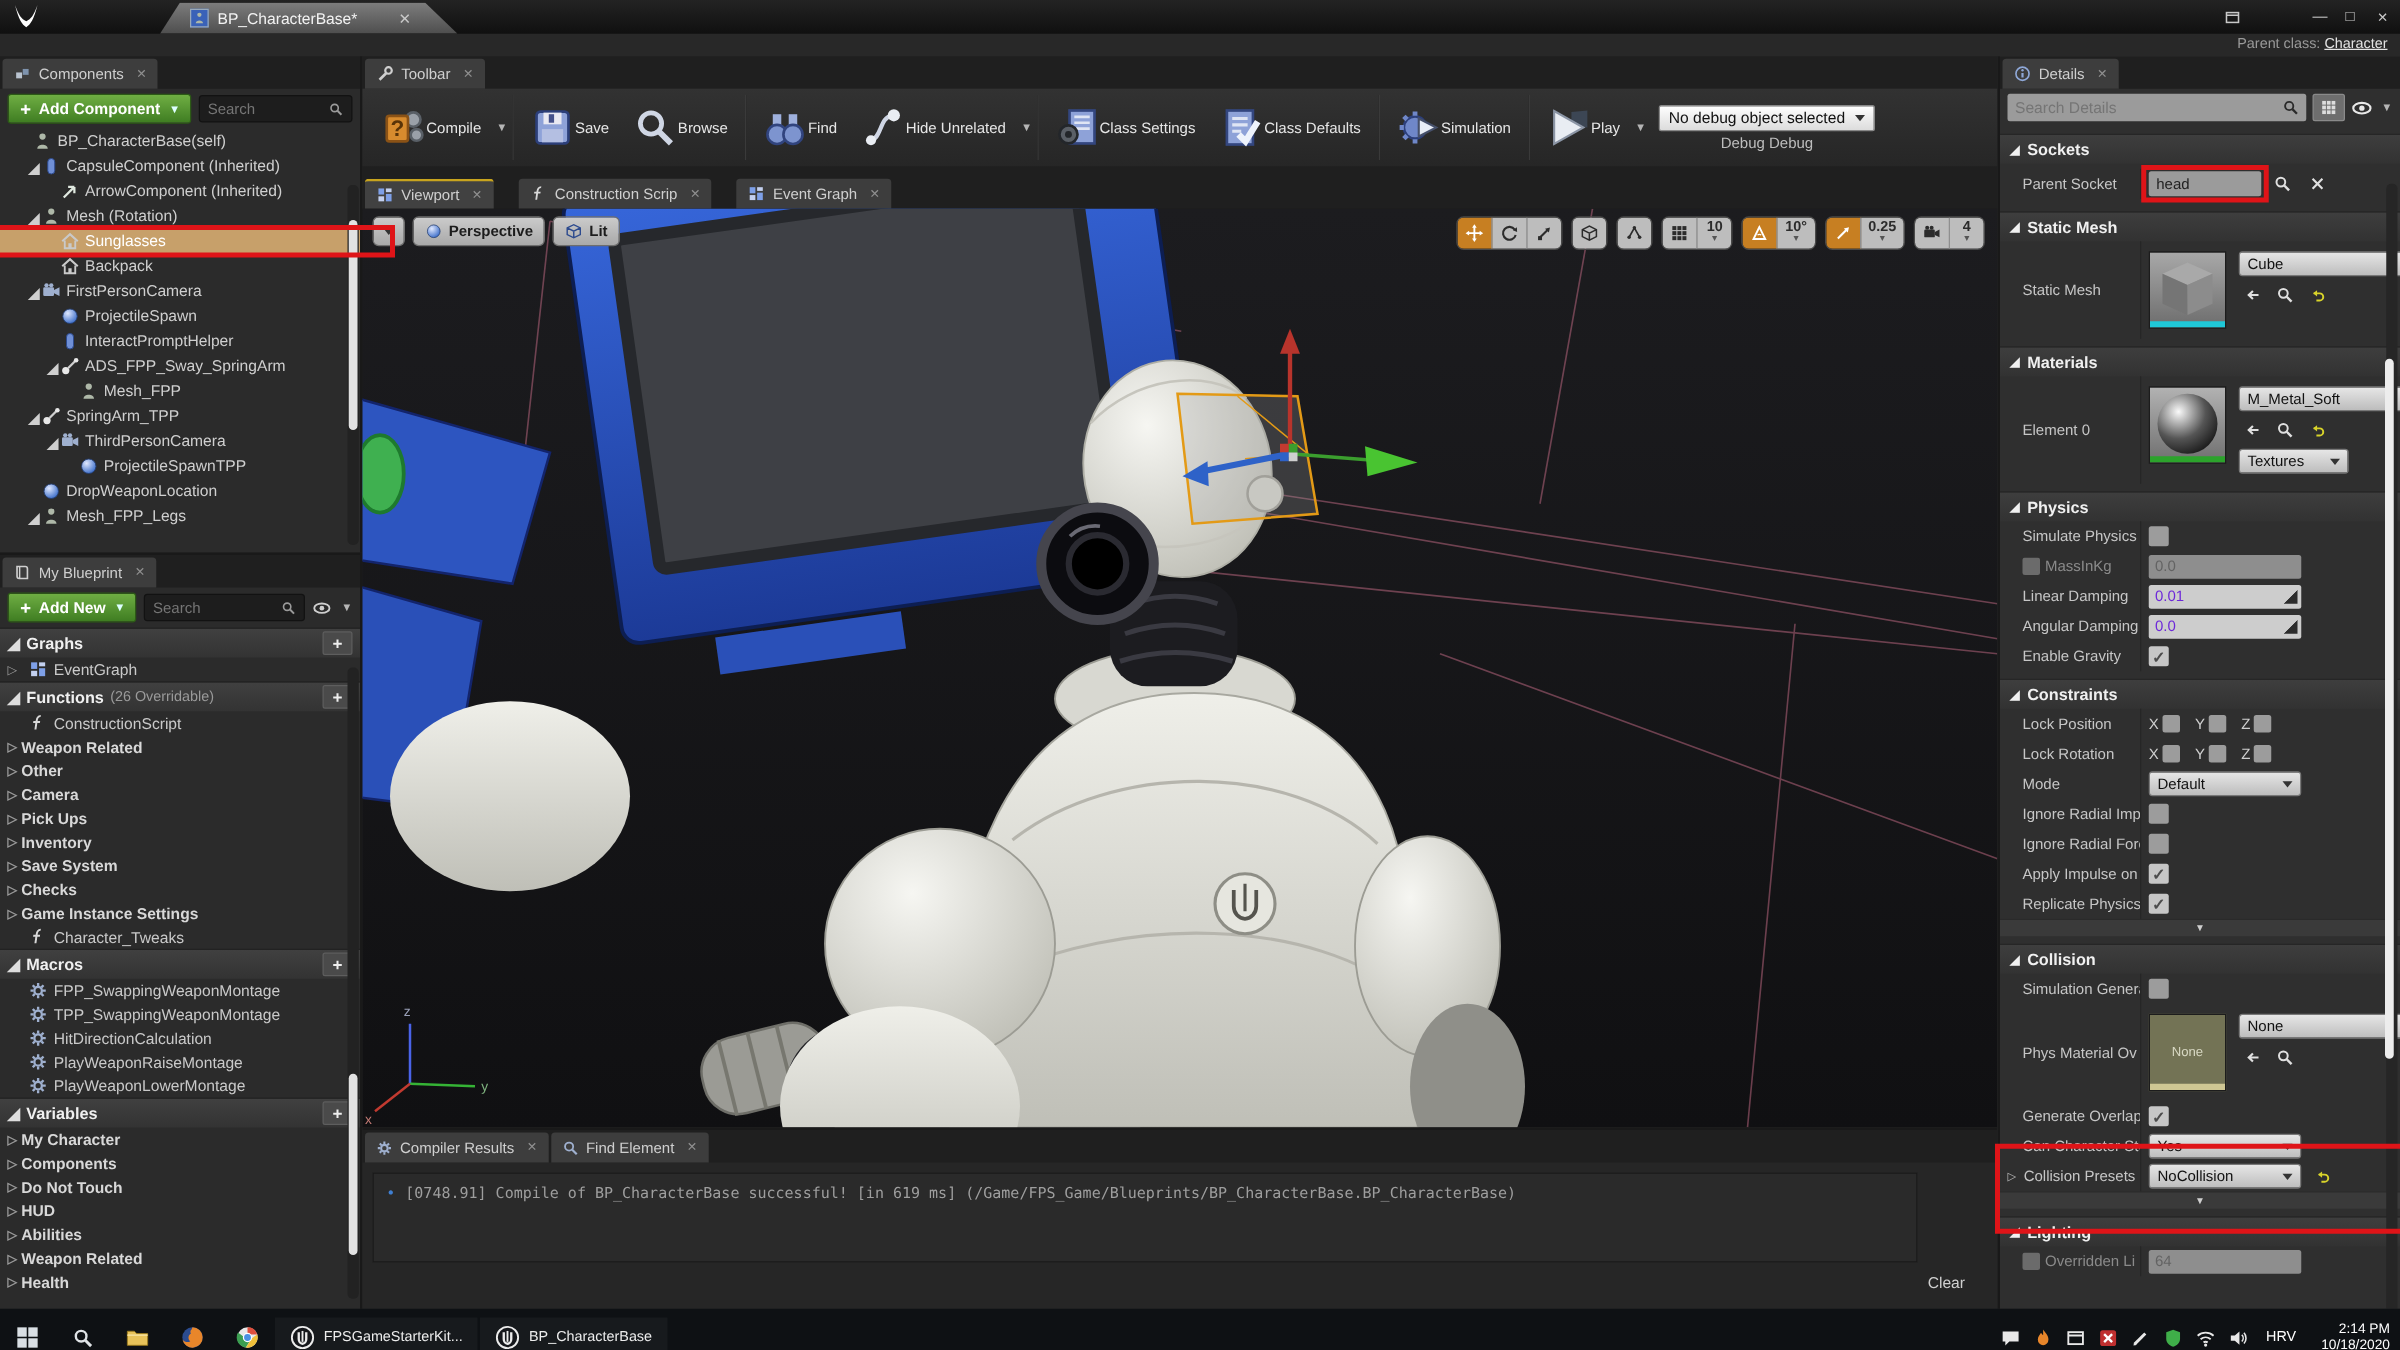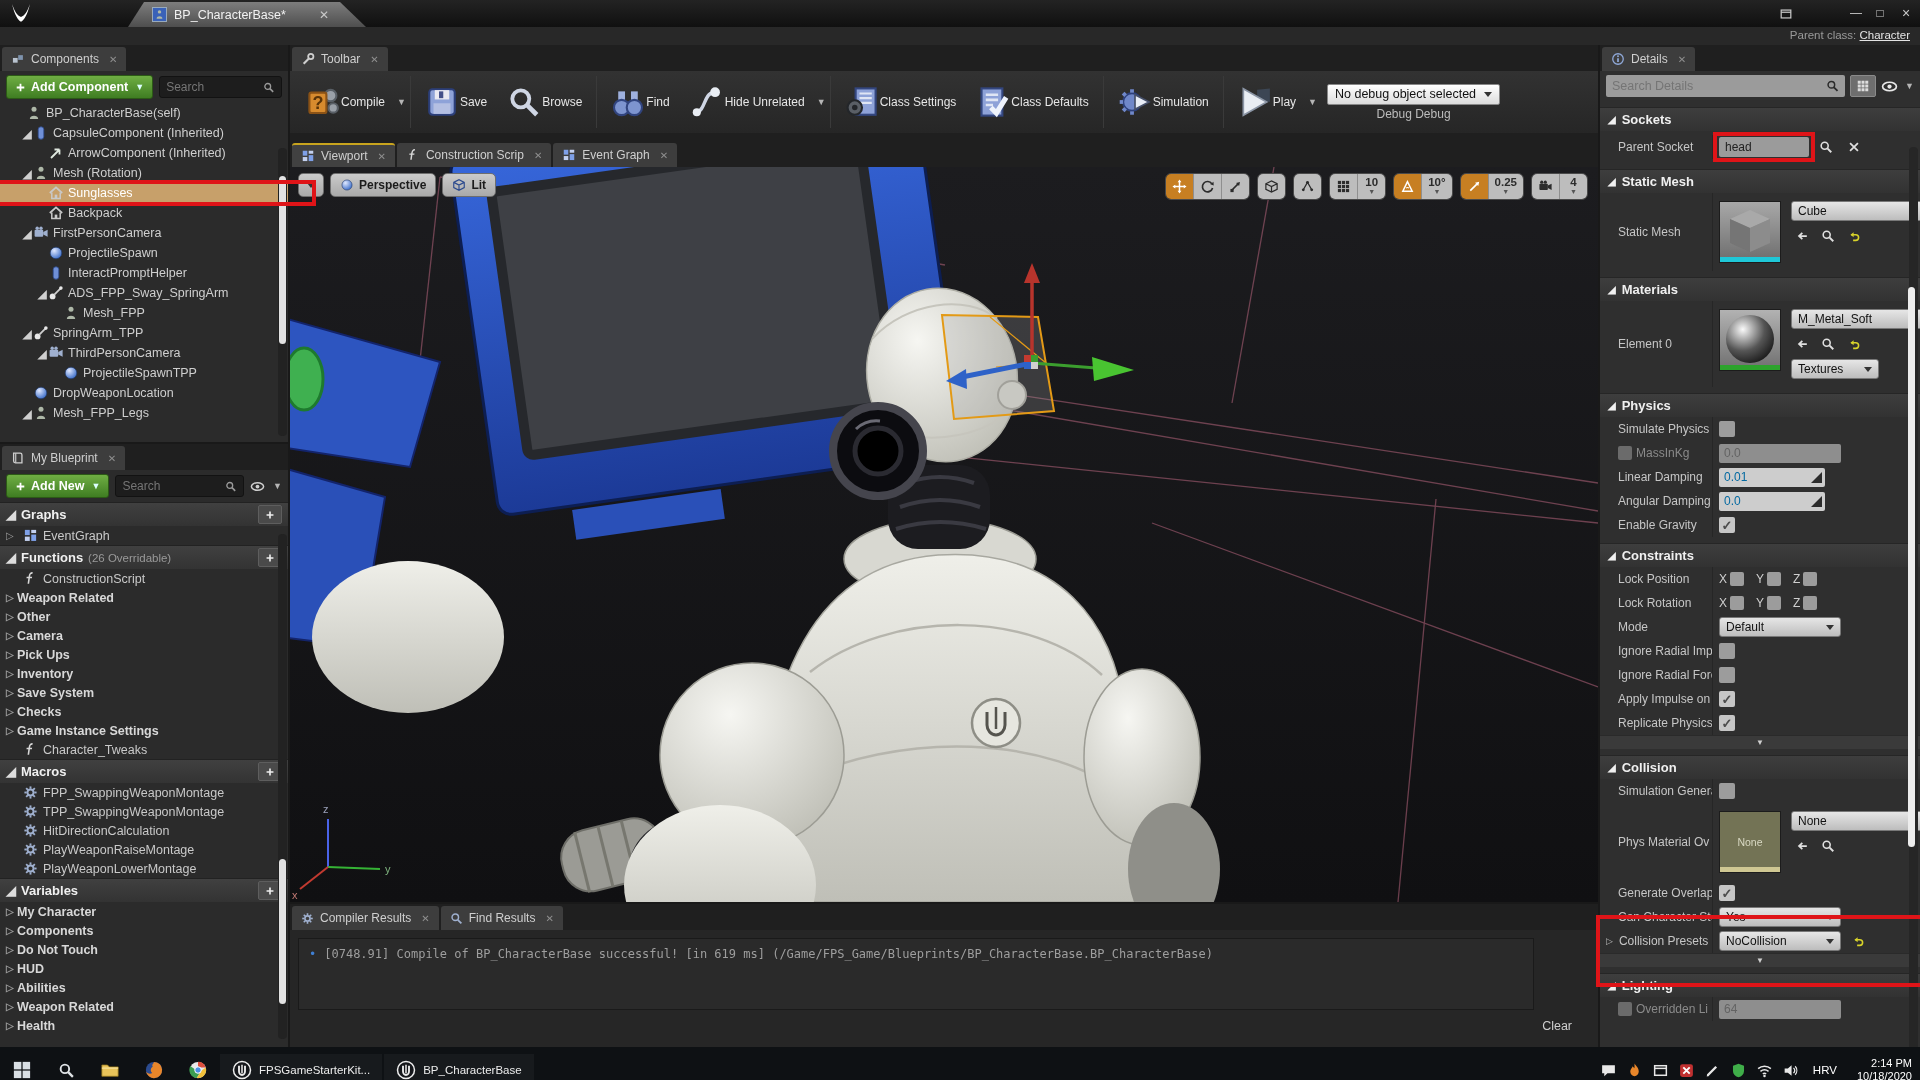--- a/index.html
+++ b/index.html
@@ -56,21 +56,21 @@
   .tbtn { display:flex; flex-direction:row; align-items:center; justify-content:center; padding:2px 10px; gap:1px; }
   .tbtn .tlab { color:#e6e6e6; font-size:12px; white-space:nowrap; }
   .tbtn svg { width:34px; height:34px; }
   .tbgroup { display:flex; align-items:center; }
   .tsep { width:1px; height:52px; background:#1b1b1b; margin:0 4px; border-right:1px solid #3a3a3a; }
   .tcaret { color:#b5b5b5; font-size:9px; margin-left:2px; }
   #debugfilter { display:flex; flex-direction:column; align-items:center; margin-left:10px; gap:2px; }
   #debugfilter-dd { background:linear-gradient(#fff,#dcdcdc); border:1px solid #888; border-radius:2px; height:21px; display:flex; align-items:center; padding:0 7px; font-size:12.5px; color:#111; gap:8px; }
   #debugfilter-label { color:#bdbdbd; font-size:12px; }
 
-  #graph-tabstrip { position:absolute; left:290px; top:133px; width:1308px; height:34px; background:#1f1f1f; display:flex; align-items:flex-end; padding-left:2px; gap:2px; }
+  #graph-tabstrip { position:absolute; left:290px; top:133px; width:1308px; height:34px; background:#1f1f1f; display:flex; align-items:flex-end; padding-left:2px; gap:20px; }
   #viewport-wrap { position:absolute; left:290px; top:167px; width:1308px; height:735px; background:#141416; }
   #vp-tl { position:absolute; left:8px; top:6px; display:flex; gap:6px; align-items:center; }
   .vpbtn { background:linear-gradient(#cbcbcb,#a9a9a9); border:1px solid #6e6e6e; border-radius:5px; height:24px; display:flex; align-items:center; gap:5px; padding:0 9px; color:#1c1c1c; font-weight:bold; font-size:12px; }
   .vpbtn.sq { width:26px; justify-content:center; padding:0; }
   #vp-tr { position:absolute; right:10px; top:6px; display:flex; gap:7px; align-items:center; }
   .snapgroup { display:flex; border-radius:6px; overflow:hidden; border:1px solid #4a4a4a; }
   .snapseg { background:#bdbdbd; height:25px; min-width:27px; display:flex; align-items:center; justify-content:center; padding:0 6px; color:#2c2c2c; border-right:1px solid #8f8f8f; }
   .snapseg:last-child { border-right:none; }
   .snapseg.on { background:#c77f22; color:#fff; }
   .snapseg .num { font-size:11.5px; font-weight:bold; display:flex; flex-direction:column; align-items:center; line-height:10px; }
@@ -91,21 +91,21 @@
   .dsec-header { height:24px; background:linear-gradient(#3e3e3e,#323232); border-top:1px solid #262626; display:flex; align-items:center; gap:6px; padding:0 8px; color:#f0f0f0; font-weight:bold; font-size:13px; margin-top:6px; }
   .drow { display:flex; align-items:center; min-height:24px; }
   .dlabel { width:112px; flex:0 0 112px; padding-left:18px; color:#c6c6c6; font-size:12px; white-space:nowrap; overflow:hidden; display:flex; align-items:center; gap:4px; }
   .dlabel.dis .dlabel-text { color:#8a8a8a; }
   .dval { flex:1; border-left:1px solid #262626; padding:2px 4px 2px 6px; display:flex; align-items:center; gap:6px; min-height:24px; }
   .cb { width:16px; height:16px; background:#9c9c9c; border-radius:2px; display:inline-flex; align-items:center; justify-content:center; flex:0 0 16px; }
   .cb.checked { background:#c6c6c6; color:#4c4c4c; font-weight:bold; font-size:13px; }
   .cb.checked::after { content:"✓"; }
   .cb.cb-dis { opacity:.55; width:14px;height:14px;flex:0 0 14px; }
   .cb.cb-sm { width:14px; height:14px; flex:0 0 14px; }
-  .numf { width:106px; height:19px; background:#cdcdcd; border-radius:2px; color:#0369a1; font-size:12px; display:flex; align-items:center; padding:0 5px; position:relative; }
+  .numf { width:122px; height:19px; background:#cdcdcd; border-radius:2px; color:#6d28d9; font-size:12px; display:flex; align-items:center; padding:0 5px; position:relative; }
   .numf.dis { background:#8e8e8e; color:#636363; width:122px; }
   .numf-corner { position:absolute; right:3px; top:4px; width:11px; height:11px; background:linear-gradient(135deg,transparent 48%,#2c2c2c 52%); }
   .dd { background:linear-gradient(#e6e6e6,#bdbdbd); border:1px solid #787878; border-radius:3px; height:20px; display:flex; align-items:center; padding:0 6px; color:#111; font-size:12px; gap:6px; justify-content:space-between; }
   .ddcaret { width:0; height:0; border-left:4px solid transparent; border-right:4px solid transparent; border-top:5px solid #333; }
   .ibtn { width:22px; height:20px; display:flex; align-items:center; justify-content:center; color:#e0e0e0; }
   .ibtn.yellow { color:#d8d32a; }
   .xyzg { display:flex; align-items:center; gap:3px; margin-right:6px; }
   .xyzl { color:#cfcfcf; font-size:12px; }
   .socket-field { width:90px; height:20px; background:#9b9b9b; border-radius:2px; color:#222; font-size:12px; display:flex; align-items:center; padding:0 6px; }
   .assetwrap { display:flex; gap:10px; align-items:flex-start; padding:6px 0; }
@@ -1111,21 +1111,21 @@
           <svg width="13" height="13" class="ic" style="color: rgb(159, 176, 207);">
             <use href="#sym-gear"></use>
           </svg>
           <span>Compiler Results</span>
           <span class="tclose">✕</span>
         </div>
         <div class="ptab">
           <svg width="13" height="13" class="ic" style="color: rgb(159, 176, 207);">
             <use href="#sym-mag"></use>
           </svg>
-          <span>Find Results</span>
+          <span>Find Element</span>
           <span class="tclose">✕</span>
         </div>
       </div>
     <div id="compiler-logbox">
       <div id="compiler-log"><span class="bullet">•</span><span>[0748.91] Compile of BP_CharacterBase successful! [in 619 ms] (/Game/FPS_Game/Blueprints/BP_CharacterBase.BP_CharacterBase)</span></div>
     </div>
     <div id="compiler-clear">Clear</div>
   </div>
 
   <div id="details-panel">

